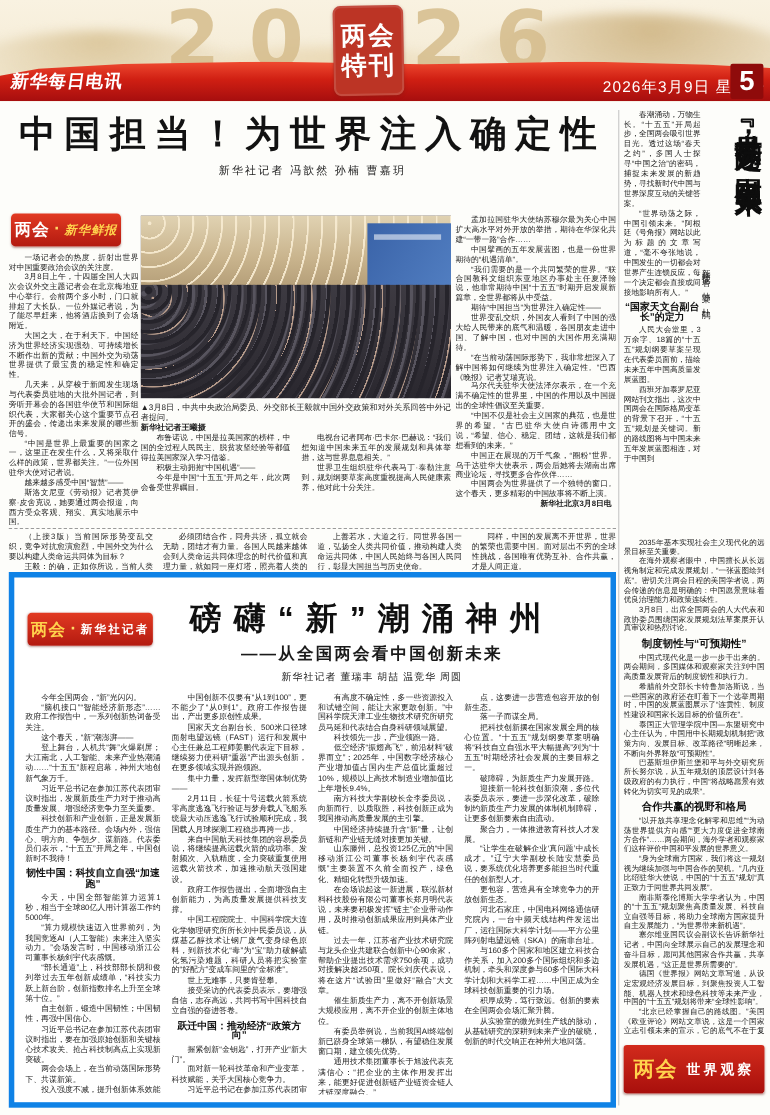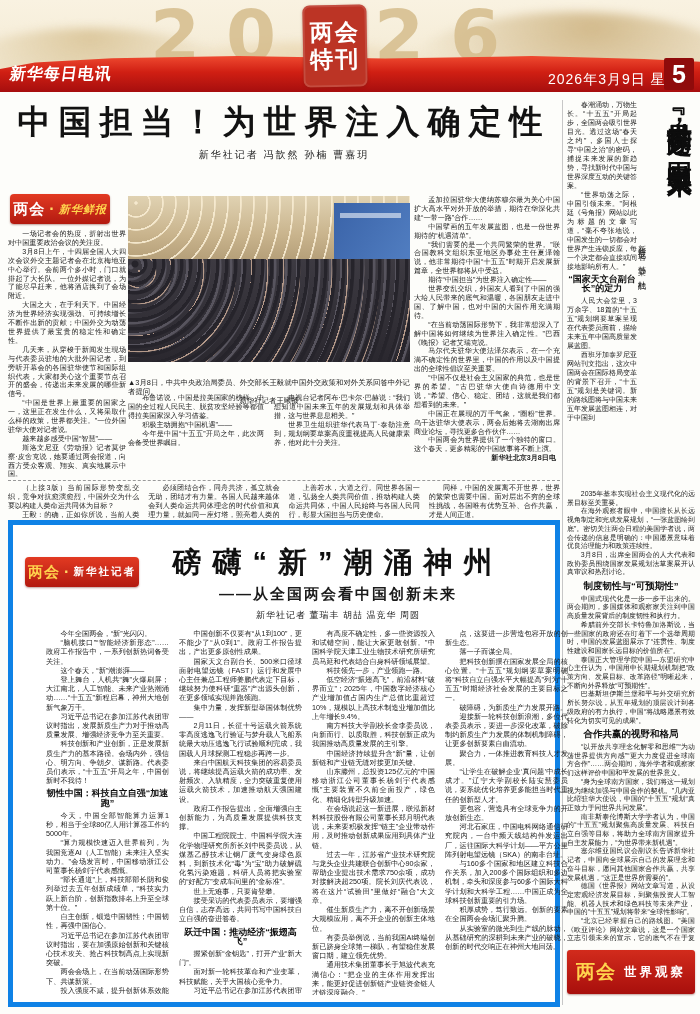--- a/index.html
+++ b/index.html
@@ -28,32 +28,32 @@
   .colhead{font-weight:bold;text-align:center;font-size:9px;margin:4px 0 3px;text-indent:0;color:#111;}
   .dateline{font-weight:bold;text-align:right;text-indent:0 !important;padding-right:4px;}
   
   .photo{left:128px;top:196px;width:282px;height:166px;background:#6e6a6e;overflow:hidden;}
   .ph-ceiling{position:absolute;left:0;top:0;width:100%;height:42%;background:linear-gradient(180deg,#e0d2b2,#c9b48d 55%,#b09a74);}
   .ph-lights{position:absolute;left:0;top:0;width:100%;height:40%;background-image:repeating-radial-gradient(circle at 8px 7px,#f8ecd2 0 1.4px,rgba(0,0,0,0) 2px 13px);opacity:.9;}
   .ph-screen{position:absolute;right:0;top:4%;width:27%;height:40%;background:linear-gradient(120deg,#3a63a8,#527fc2);}
   .ph-screen:after{content:"";position:absolute;left:8%;top:15%;width:80%;height:8%;background:rgba(255,255,255,.55);}
   .ph-dais{position:absolute;right:0;top:40%;width:42%;height:11%;background:linear-gradient(180deg,#993030,#b24638);}
   .ph-crowd{position:absolute;left:0;top:38%;width:100%;height:62%;background-color:#45424a;background-image:repeating-radial-gradient(circle at 7px 5px,#26242b 0 3px,rgba(0,0,0,0) 4px 9px),repeating-radial-gradient(circle at 3px 8px,#57545e 0 2px,rgba(0,0,0,0) 3px 11px),repeating-radial-gradient(circle at 11px 12px,#b59a8a 0 1px,rgba(0,0,0,0) 1.6px 16px),linear-gradient(180deg,rgba(30,28,34,.2),rgba(20,18,24,.55));}
-  .caption{left:128px;top:366px;width:282px;font-size:7.4px;line-height:9px;color:#222;text-align:justify;margin-top:12px;}
-  .caption .cap2{text-align:center;font-weight:normal;}
+  .caption{left:128px;top:366px;width:282px;font-size:7.4px;line-height:9px;color:#222;text-align:justify;}
+  .caption .cap2{text-align:left;font-weight:bold;}
   
   .band{left:8px;top:480px;width:552px;height:38px;border-top:1px dashed #9a9a9a;padding-top:3px;display:flex;gap:9px;overflow:hidden;}
   .band .col{flex:1;height:100%;}
   
   .bluebox{left:8px;top:520px;width:552px;height:487px;border:5px solid #0f82e6;background:#fff;box-sizing:border-box;z-index:6;}
   .f-badge{position:absolute;left:12px;top:32px;width:114px;height:30px;}
   .f-headline{position:absolute;left:118px;top:18px;width:414px;text-align:center;font-size:29px;font-weight:900;letter-spacing:11px;color:#101010;}
   .f-subtitle{position:absolute;left:118px;top:60px;width:414px;text-align:center;font-size:15px;font-weight:700;letter-spacing:2px;color:#1a1a1a;}
   .f-byline{position:absolute;left:118px;top:84px;width:414px;text-align:center;font-size:9px;color:#222;letter-spacing:1px;}
-  .f-cols{position:absolute;left:10px;top:104px;width:522px;height:366px;display:flex;gap:10px;margin-left:23px;}
+  .f-cols{position:absolute;left:10px;top:104px;width:522px;height:366px;display:flex;gap:10px;}
   .f-cols .col{flex:1;height:100%;font-size:7.2px;line-height:9.2px;}
   
   .sb-divider{left:562px;top:100px;height:905px;border-left:1px solid #c7c7c7;width:0;}
   .sb-narrow{left:567px;top:100px;width:70px;height:384px;}
   .sb-narrow.col{font-size:7px;line-height:9px;}
   .sb-vhead{left:647px;top:100px;width:50px;height:390px;writing-mode:vertical-rl;text-orientation:upright;font-size:25px;font-weight:900;letter-spacing:2px;color:#0d0d0d;overflow:hidden;}
   .sb-vbyline{left:632px;top:238px;width:14px;height:178px;writing-mode:vertical-rl;text-orientation:upright;font-size:8px;letter-spacing:2px;color:#222;overflow:hidden;}
   .sb-lower{left:567px;top:490px;width:128px;height:452px;font-size:6.9px;line-height:8.7px;}
   .sb-lower .colhead{font-size:9.5px;margin:5px 0 4px;}
   .sb-badge{left:567px;top:950px;width:128px;height:44px;background:linear-gradient(180deg,#d22b1c,#a80f0c);border-radius:3px;display:flex;align-items:center;justify-content:center;gap:8px;box-shadow:0 1px 2px rgba(100,20,10,.4);}
@@ -179,21 +179,21 @@
       <div class="col">
           <p>中国创新不仅要有“从1到100”，更不能少了“从0到1”。政府工作报告提出，产出更多原创性成果。</p>
           <p>国家天文台副台长、500米口径球面射电望远镜（FAST）运行和发展中心主任兼总工程师姜鹏代表定下目标，继续努力使科研“重器”产出源头创新，在更多领域实现并跑领跑。</p>
           <p>集中力量，发挥新型举国体制优势——</p>
           <p>2月11日，长征十号运载火箭系统零高度逃逸飞行验证与梦舟载人飞船系统最大动压逃逸飞行试验顺利完成，我国载人月球探测工程稳步再跨一步。</p>
           <p>来自中国航天科技集团的容易委员说，将继续提高运载火箭的成功率、发射频次、入轨精度，全力突破重复使用运载火箭技术，加速推动航天强国建设。</p>
           <p>政府工作报告提出，全面增强自主创新能力，为高质量发展提供科技支撑。</p>
           <p>中国工程院院士、中国科学院大连化学物理研究所所长刘中民委员说，从煤基乙醇技术让钢厂废气变身绿色原料，到新技术化“毒”为“宝”助力破解硫化氢污染难题，科研人员将把实验室的“好配方”变成车间里的“金标准”。</p>
           <p>世上无难事，只要肯登攀。</p>
           <p>接受采访的代表委员表示，要增强自信，志存高远，共同书写中国科技自立自强的奋进答卷。</p>
-          <div class="colhead">跃迁中国：推动经济“振翅高飞”</div>
+          <div class="colhead">跃迁中国：推动经济“政策方向”</div>
           <p>握紧创新“金钥匙”，打开产业“新大门”。</p>
           <p>面对新一轮科技革命和产业变革，科技赋能，关乎大国核心竞争力。</p>
           <p>习近平总书记在参加江苏代表团审议时指出，在促进创新链产业链资金链人才链深度融合、推动科技成果高效转化应用上探索新途径，在优化提升传统产业、培育壮大新兴产业、超前布局未来产业上开辟新局面。</p>
         </div>
       <div class="col">
           <p>有高度不确定性，多一些资源投入和试错空间，能让大家更敢创新。”中国科学院天津工业生物技术研究所研究员马延和代表结合自身科研领域展望。</p>
           <p>科技领先一步，产业领跑一路。</p>
           <p>低空经济“振翅高飞”，前沿材料“破界而立”；2025年，中国数字经济核心产业增加值占国内生产总值比重超过10%，规模以上高技术制造业增加值比上年增长9.4%。</p>
           <p>南方科技大学副校长金李委员说，向新而行、以质取胜，科技创新正成为我国推动高质量发展的主引擎。</p>
           <p>中国经济持续提升含“新”量，让创新链和产业链无缝对接更加关键。</p>

